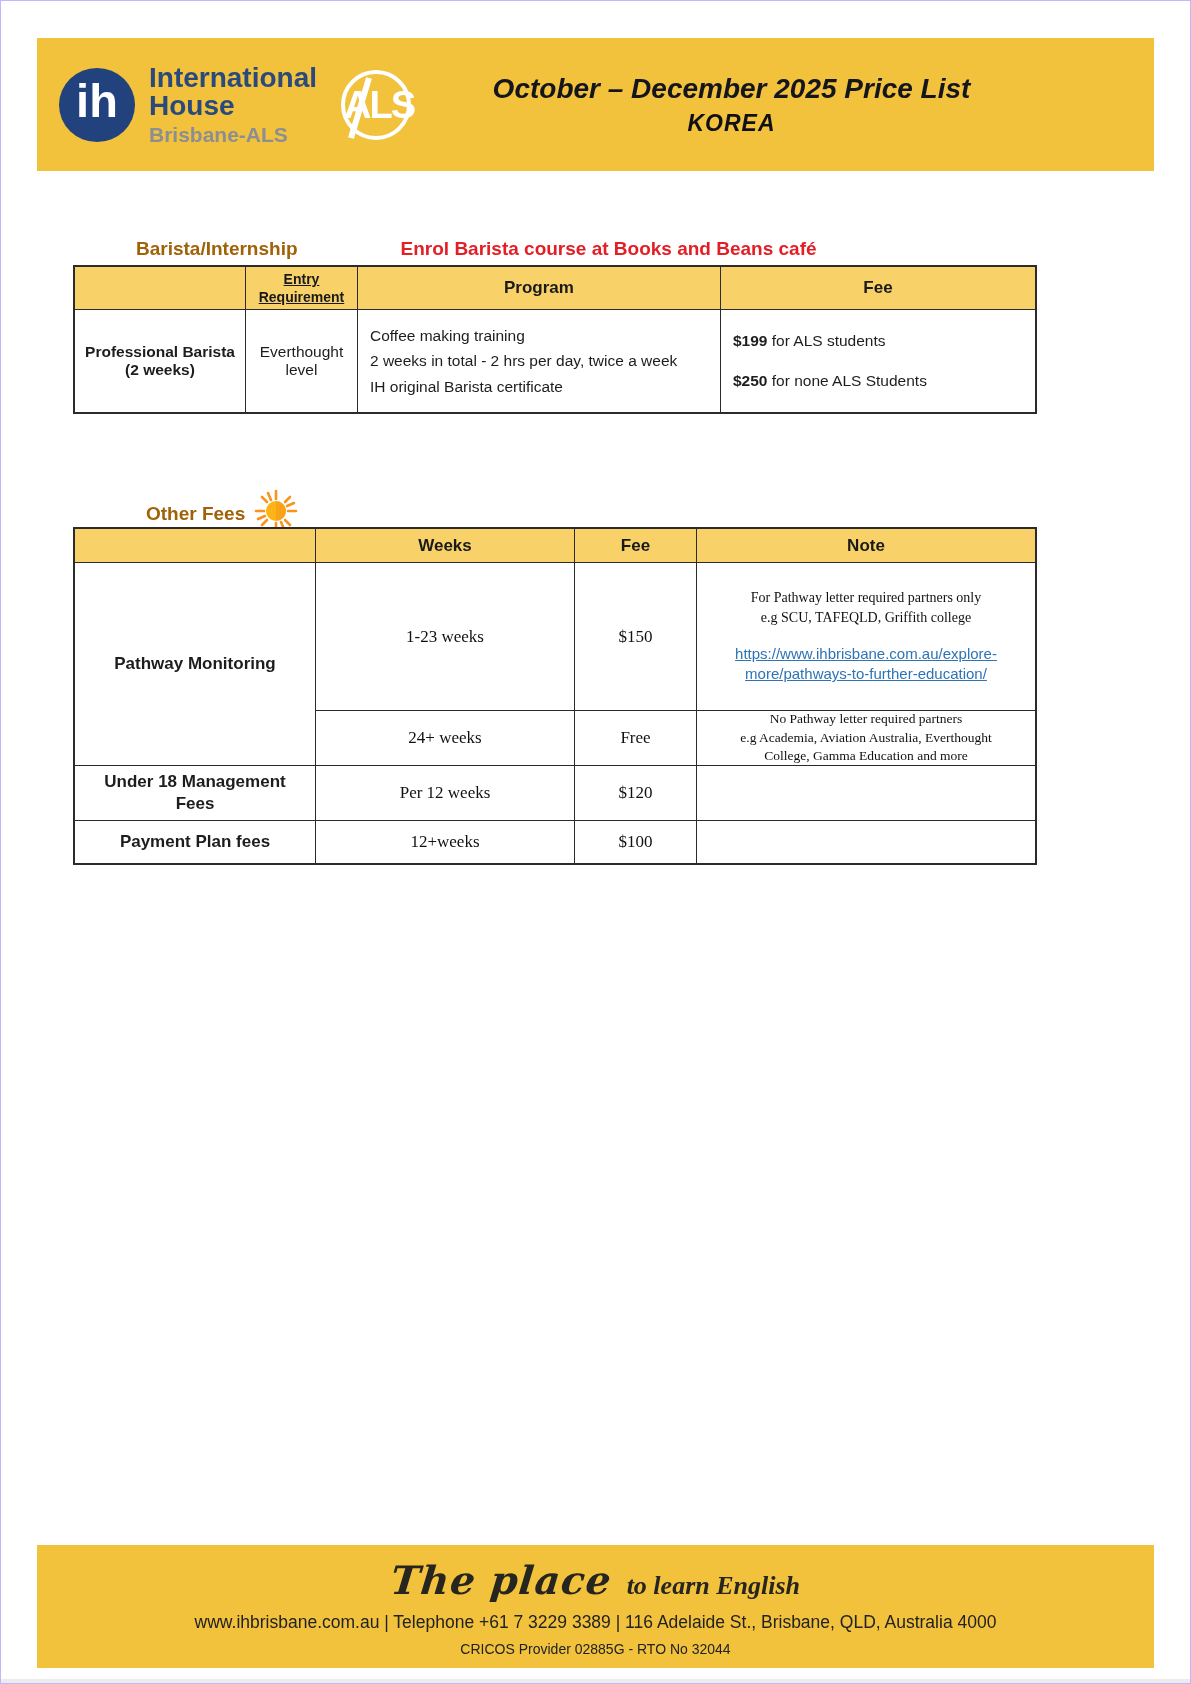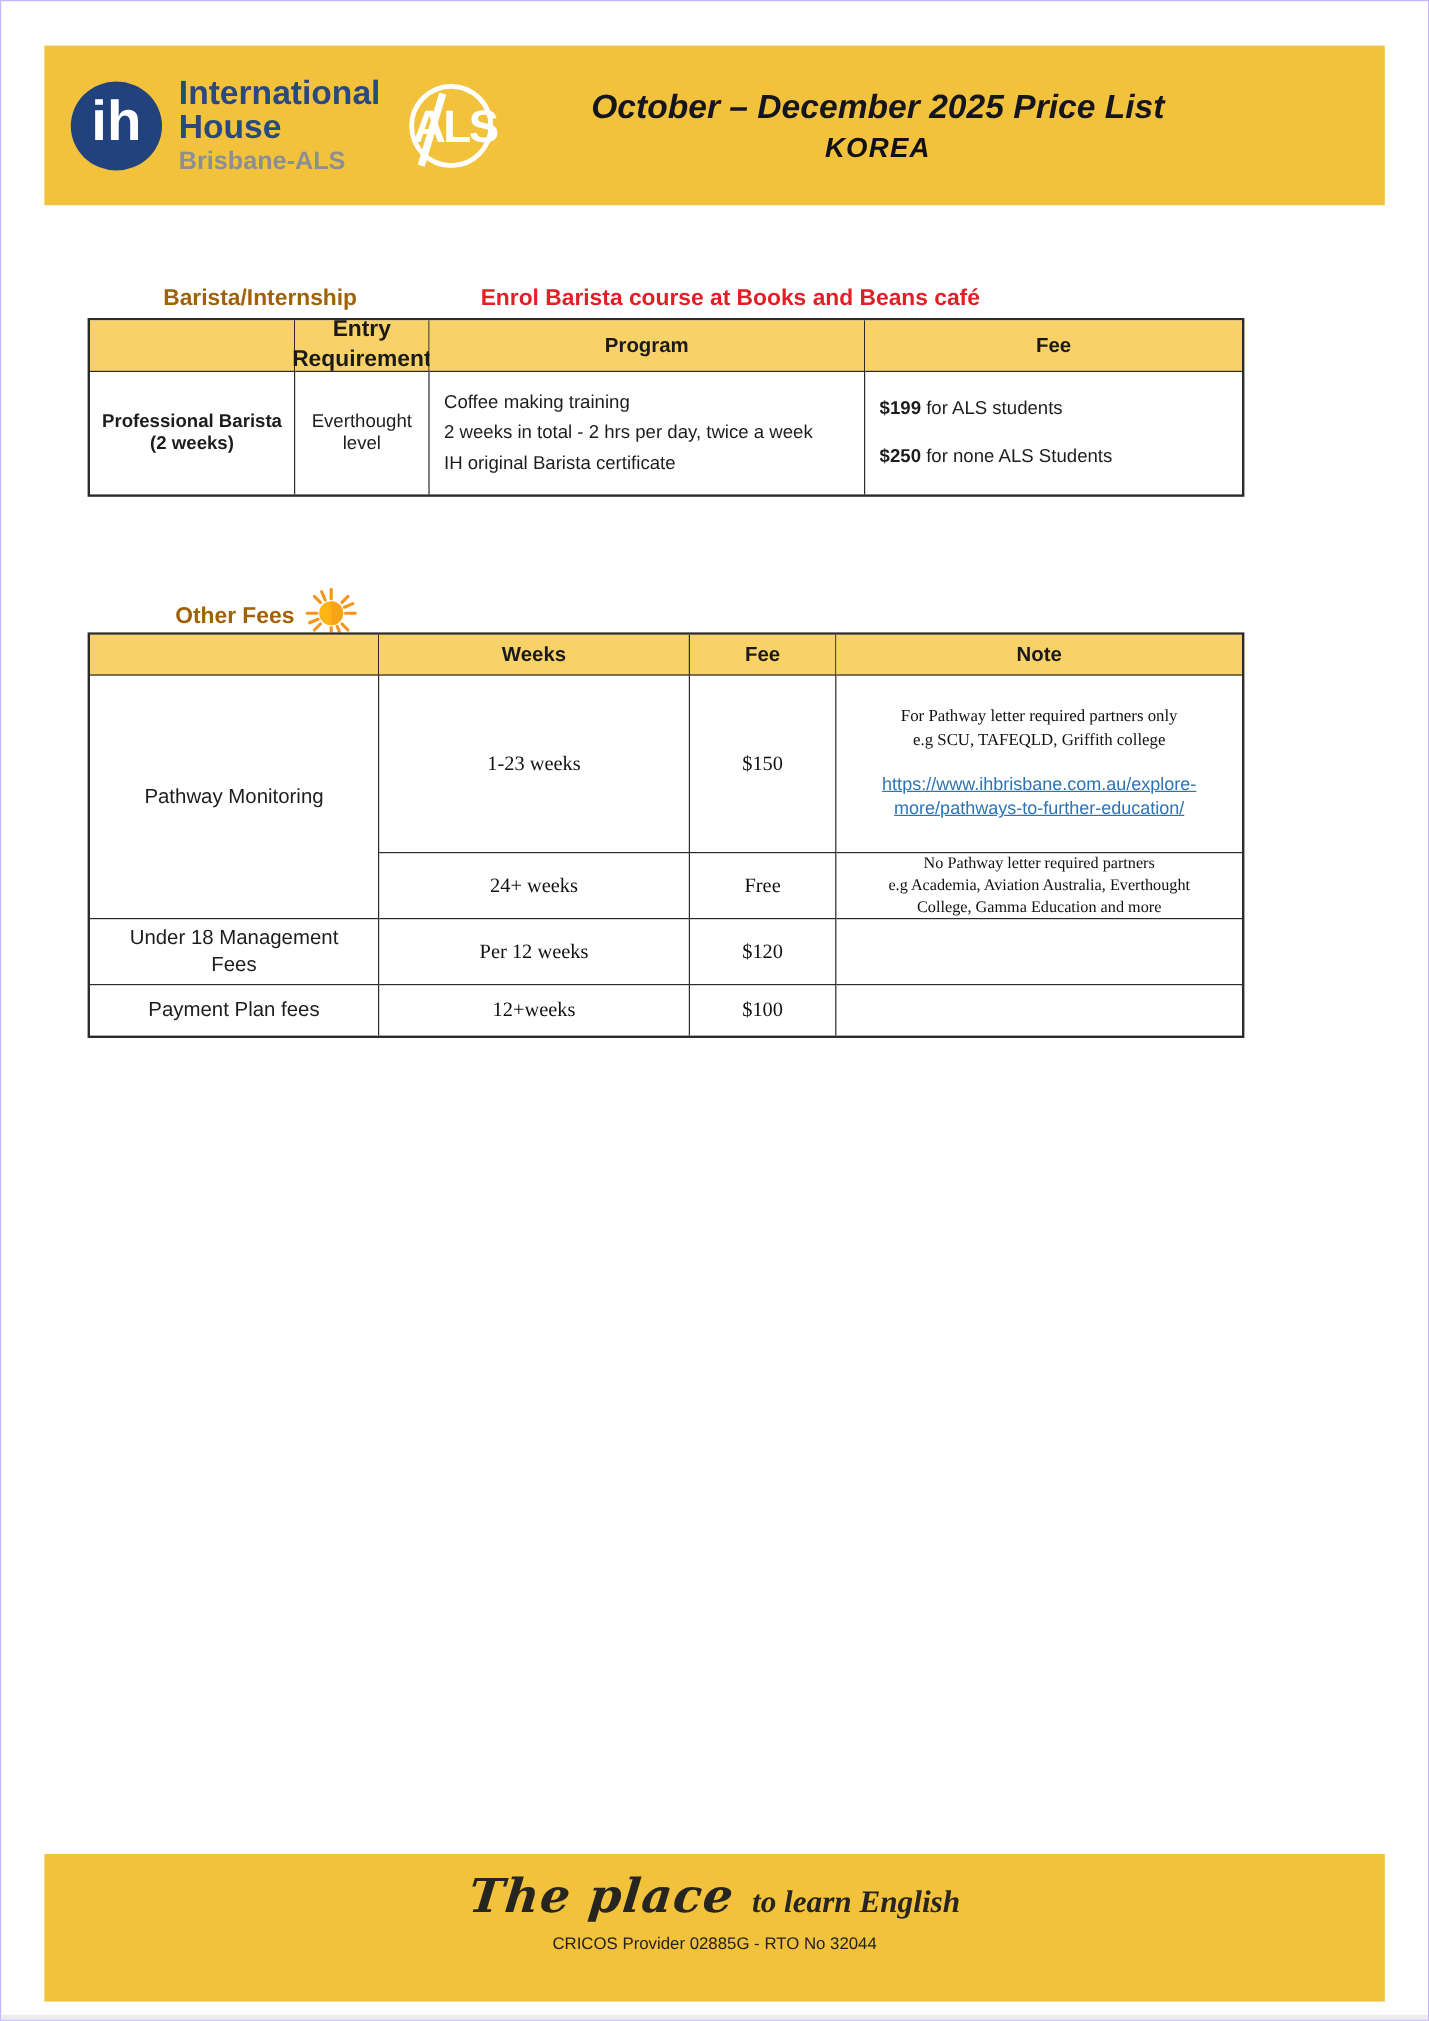--- a/index.html
+++ b/index.html
@@ -45,26 +45,26 @@
   .t1 { top: 264px; grid-template-columns: 171px 112px 363px 314px; grid-template-rows: 43px 102px; }
   .t2 { top: 526px; grid-template-columns: 241px 259px 122px 338px; grid-template-rows: 34px 148px 55px 55px 42px; }
   .c {
     border-right: 1px solid #2b2b2b; border-bottom: 1px solid #2b2b2b;
     display: flex; flex-direction: column; align-items: center; justify-content: center;
     text-align: center; font-size: 15.5px; padding: 2px 6px;
   }
   .lc { border-right: none; }
   .lr { border-bottom: none; }
   .hd { background: #F8D169; font-weight: bold; font-size: 17px; color: #1a1a1a; }
-  .hd-small { font-size: 19px; line-height: 1.3; }
+  .hd-small { font-size: 14px; line-height: 1.3; text-decoration: underline; }
   .bold { font-weight: bold; }
   .left { align-items: flex-start; text-align: center; padding-left: 12px; }
   .prog { line-height: 1.62; }
   .fee-gap { margin-top: 22px; }
-  .cat { font-weight: normal; font-size: 17px; line-height: 1.3; padding: 2px 14px; }
+  .cat { font-weight: bold; font-size: 17px; line-height: 1.3; padding: 2px 14px; }
   .serif { font-family: "Liberation Serif", serif; font-size: 17px; color: #111; }
   .note-line { font-family: "Liberation Serif", serif; font-size: 14px; line-height: 1.38; color: #111; }
   .note-line-sm { font-family: "Liberation Serif", serif; font-size: 13.5px; line-height: 1.4; color: #111; }
   .pathway-link {
     margin-top: 17px; color: #2E74B5; text-decoration: underline;
     font-family: "Liberation Sans", sans-serif; font-size: 15px; line-height: 1.35;
     cursor: pointer; display: block;
   }
 
   
@@ -196,17 +196,18 @@
     <div class="c serif lr" style="grid-area:5/2">12+weeks</div>
     <div class="c serif lr" style="grid-area:5/3">$100</div>
     <div class="c lc lr" style="grid-area:5/4"></div>
   </div>
 
   <div class="band footer-band">
     <div class="tagline">
       <span class="tagline-script">The place</span>
       <span class="tagline-rest">to learn English</span>
     </div>
+    <div class="footer-contact">www.ihbrisbane.com.au | Telephone +61 7 3229 3389 | 116 Adelaide St., Brisbane, QLD, Australia 4000</div>
     <div class="footer-reg">CRICOS Provider 02885G - RTO No 32044</div>
   </div>
 
   <div class="bottom-strip"></div>
 </div>
 
 </body></html>

